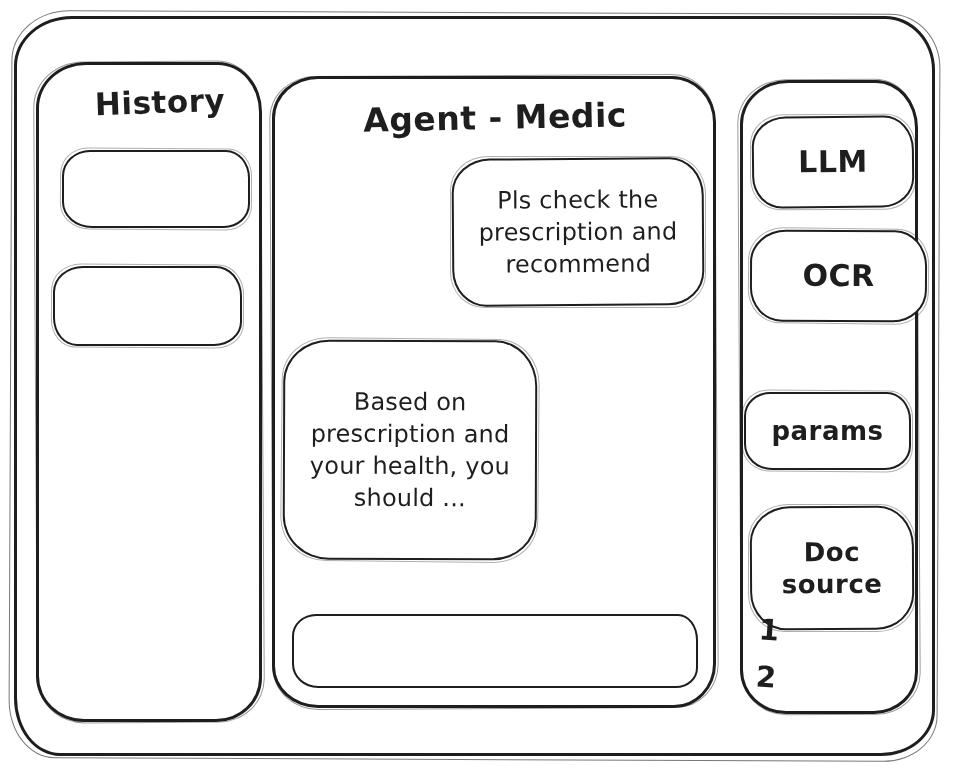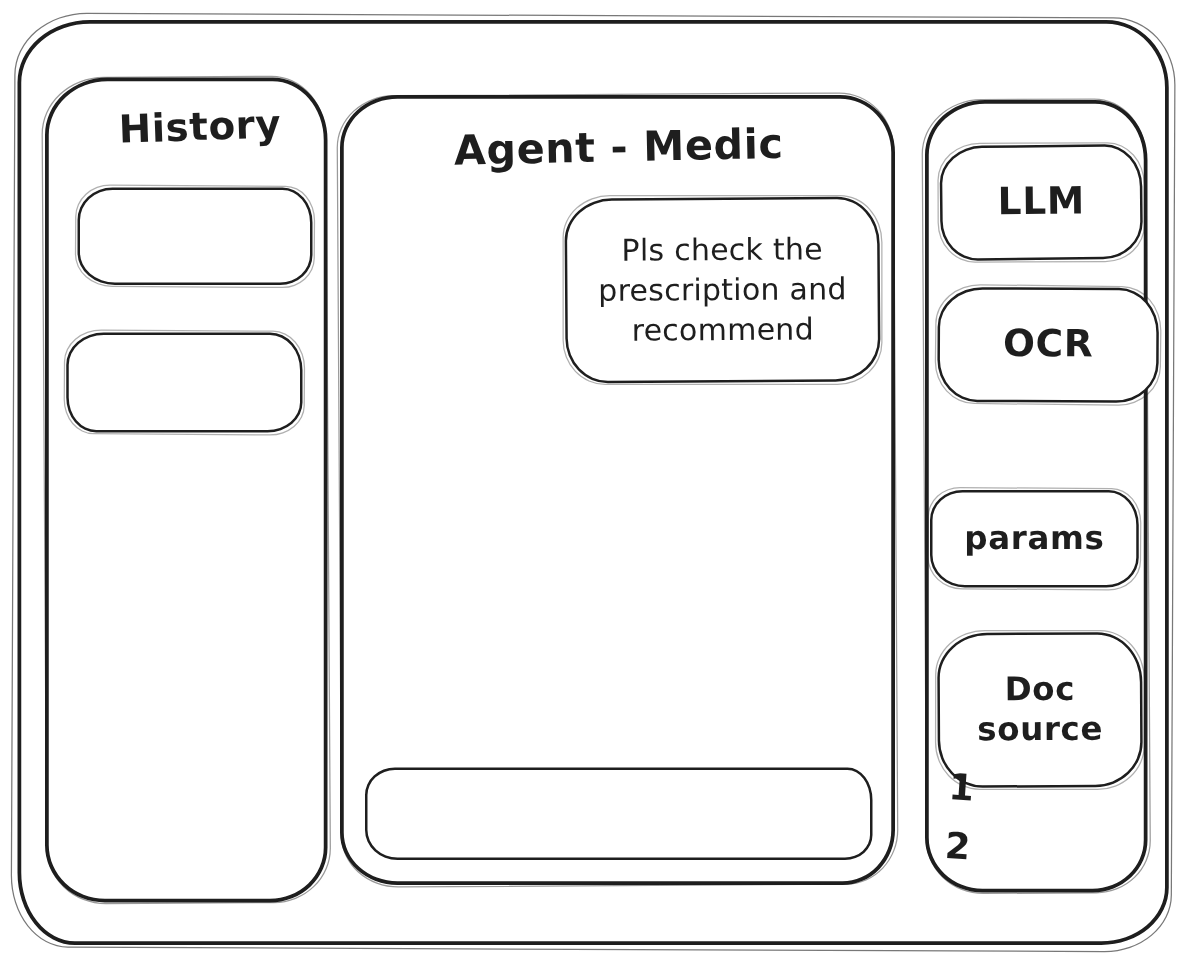--- a/index.html
+++ b/index.html
@@ -134,20 +134,21 @@
   <div class="sketch frame"></div>
 
   <div class="sketch history-panel"></div>
   <div class="panel-title history-title">History</div>
   <div class="sketch thin history-item history-item-1"></div>
   <div class="sketch thin history-item history-item-2"></div>
 
   <div class="sketch chat-panel"></div>
   <div class="panel-title chat-title">Agent - Medic</div>
   <div class="sketch thin bubble bubble-user">Pls check the prescription and recommend</div>
+  <div class="sketch thin bubble bubble-assistant">Based on prescription and your health, you should ...</div>
   <input type="text" class="sketch thin chat-input" placeholder="" style="">
 
   <div class="sketch tools-panel"></div>
   <div class="sketch thin tool-btn btn-llm">LLM</div>
   <div class="sketch thin tool-btn btn-ocr">OCR</div>
   <div class="sketch thin tool-btn btn-params">params</div>
   <div class="sketch thin tool-btn btn-doc">Doc source</div>
   <div class="source-num source-num-1">1</div>
   <div class="source-num source-num-2">2</div>
 

